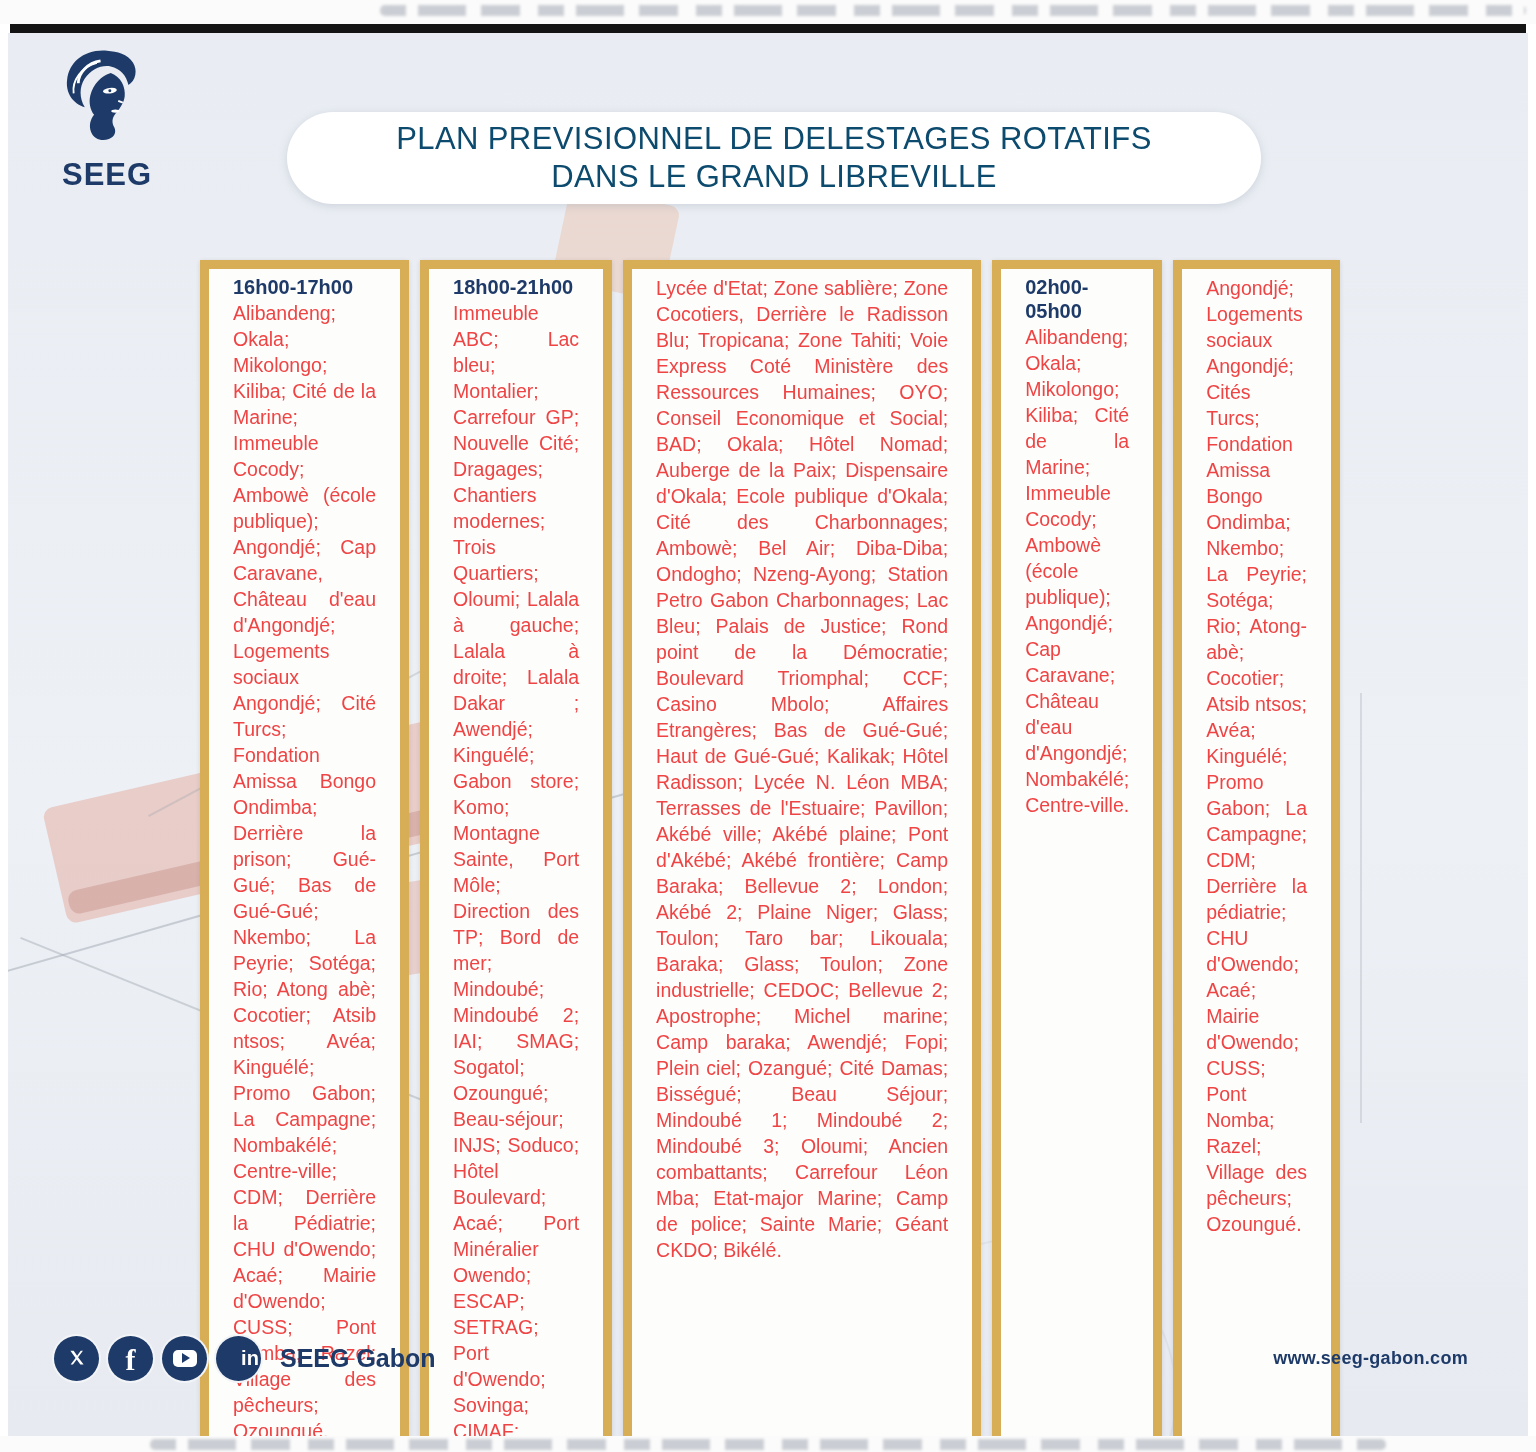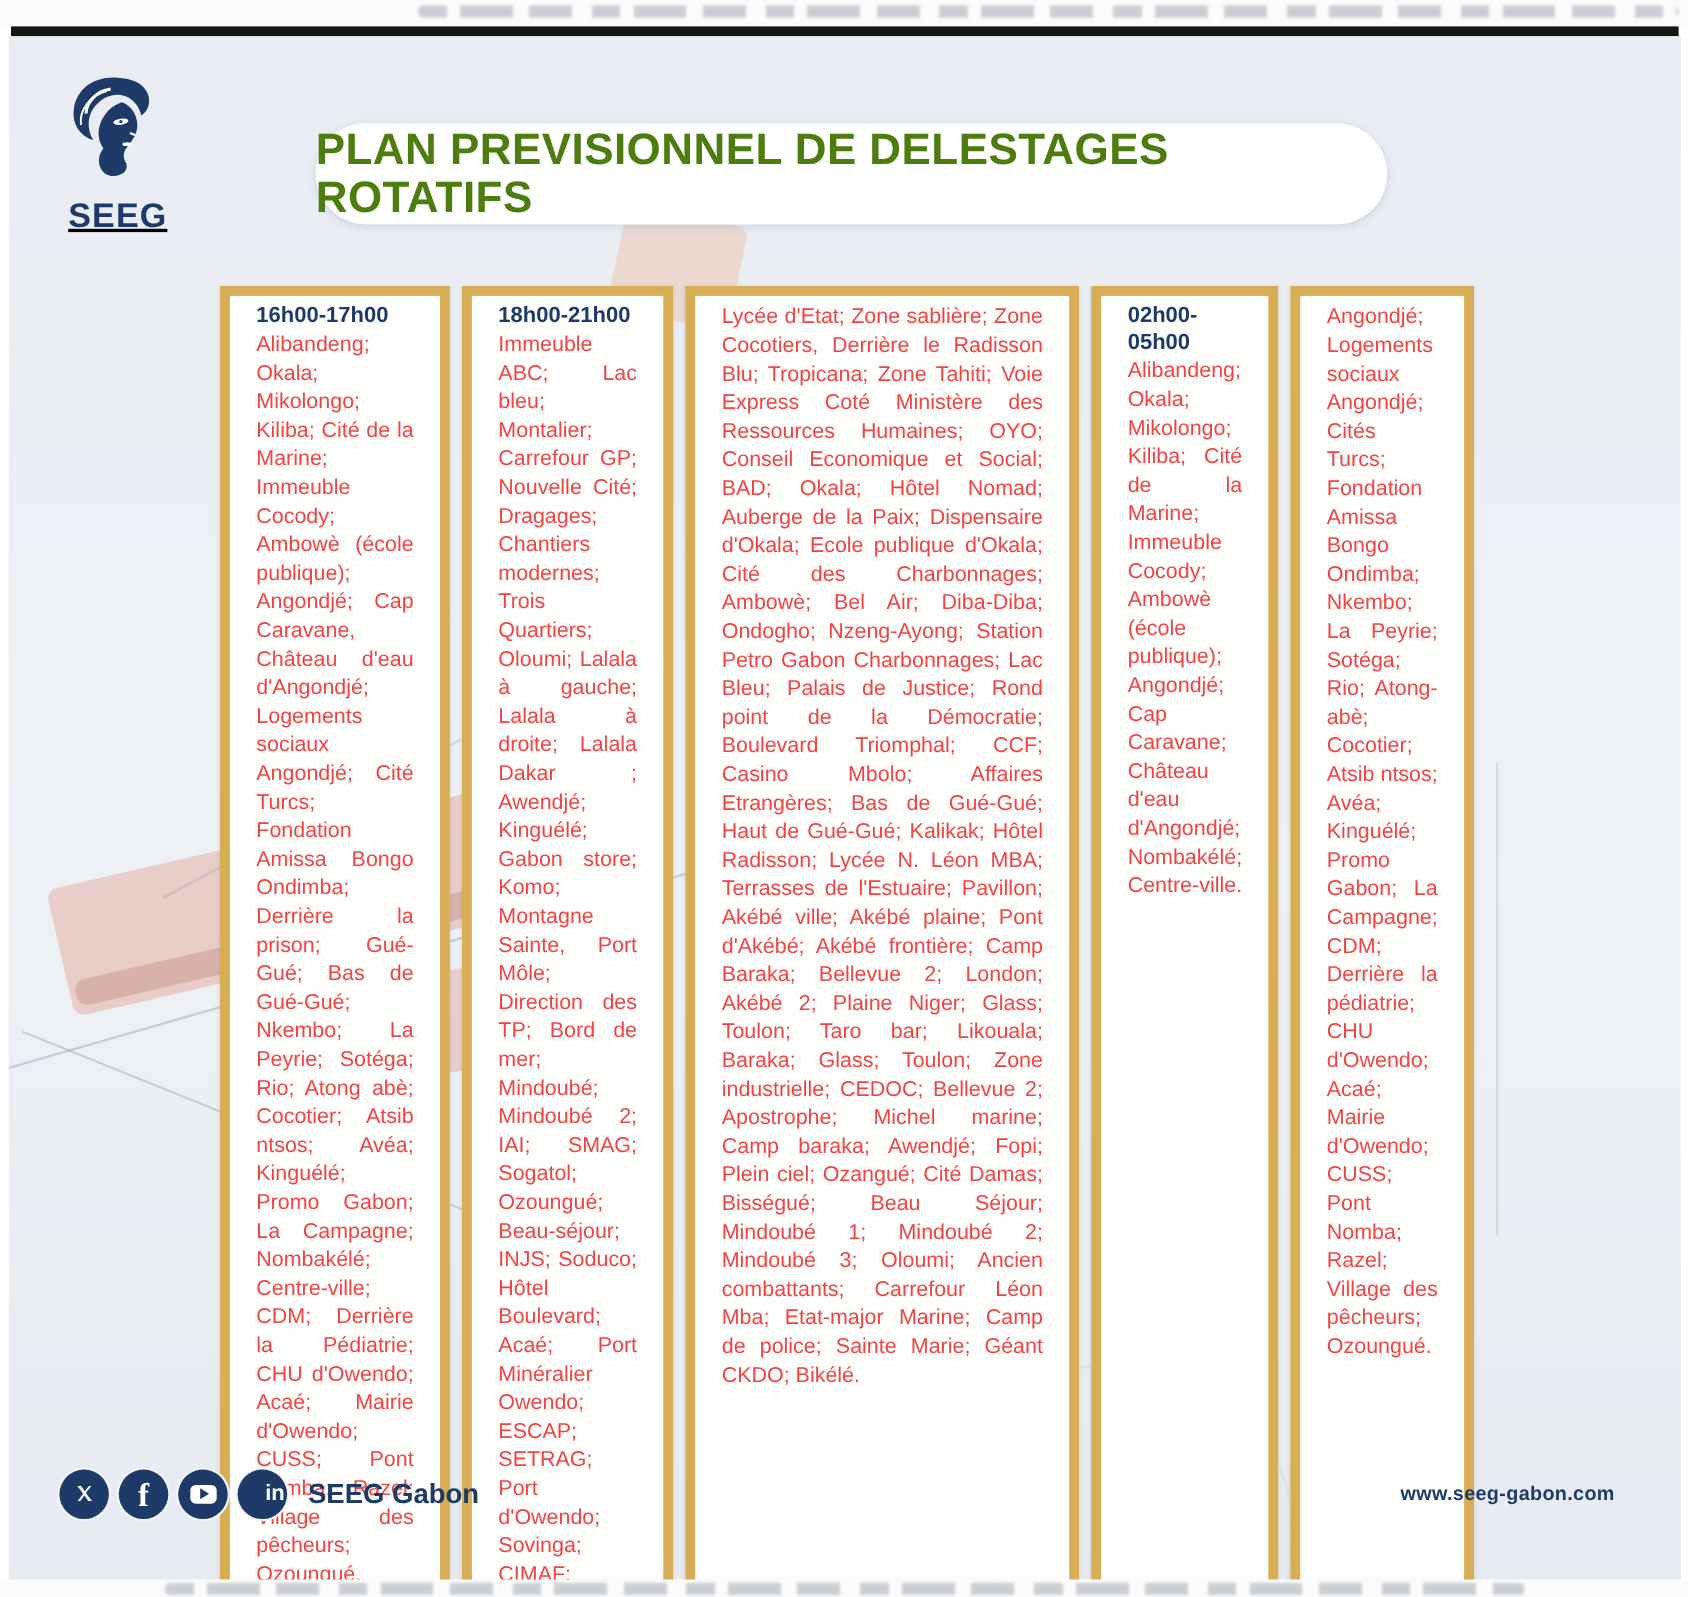--- a/index.html
+++ b/index.html
@@ -15,27 +15,27 @@
   .bottom-strip{position:absolute;bottom:0;left:0;width:1536px;height:16px;background:#fbfbfb;}
   
   .poster{position:absolute;top:33px;left:8px;width:1520px;height:1403px;
     background:linear-gradient(180deg,#e9edf3 0%,#edf0f5 55%,#e7ebf1 100%);overflow:hidden;}
   
   .deco{position:absolute;z-index:0;}
   .beam{background:#e09480;border-radius:10px;}
   .wire{background:#99a0aa;}
   .circ{border-radius:50%;border:3px solid #d2d6dc;background:transparent;}
   
-  .logo{position:absolute;left:48px;top:34px;z-index:2;width:150px;text-align:left;text-decoration:underline;}
+  .logo{position:absolute;left:48px;top:14px;z-index:2;width:150px;text-align:left;}
   .logo-word{color:#1d3a68;font-weight:bold;font-size:31px;letter-spacing:1px;margin-top:2px;margin-left:6px;}
   
   .title-pill{position:absolute;left:279px;top:79px;width:974px;height:92px;background:#ffffff;
     border-radius:46px;box-shadow:0 2px 8px rgba(120,130,150,.25);z-index:2;
     display:flex;flex-direction:column;align-items:center;justify-content:center;gap:4px;}
-  .title-line{color:#4d7c0f;font-weight:bold;font-size:40px;letter-spacing:.4px;line-height:1.1;}
+  .title-line{color:#0c4a6e;font-weight:normal;font-size:31px;letter-spacing:.4px;line-height:1.1;}
   
   .slots{position:absolute;left:192px;top:227px;width:1140px;display:flex;flex-direction:row;gap:11px;z-index:2;}
   .slot{background:#fdfdfc;border:9px solid #d7ad56;box-shadow:0 1px 4px rgba(90,90,90,.18);
     padding:6px 24px 8px 24px;box-sizing:border-box;}
   .slot-time{color:#1d3a68;font-weight:bold;font-size:20px;line-height:24px;margin-bottom:1px;}
   .slot-areas{color:#ef4444;font-size:19.5px;line-height:26px;text-align:justify;}
   
   .footer{position:absolute;left:46px;top:1297px;width:1444px;height:56px;z-index:2;
     display:flex;align-items:center;justify-content:space-between;}
   .social-row{display:flex;align-items:center;gap:9px;}
@@ -79,20 +79,21 @@
       <ellipse fill="#ffffff" cx="57" cy="47" rx="7.5" ry="3" transform="rotate(-8 57 47)"></ellipse>
       <circle fill="#1d3a68" cx="57" cy="47" r="1.6"></circle>
       <path fill="none" stroke="#ffffff" stroke-width="2" d="M66 58 l5 2"></path>
       <ellipse fill="#ffffff" cx="63" cy="69" rx="4.5" ry="1.8"></ellipse>
     </svg>
     <div class="logo-word">SEEG</div>
   </div>
 
   <div class="title-pill">
     <div class="title-line">PLAN PREVISIONNEL DE DELESTAGES ROTATIFS</div>
+    <div class="title-line">DANS LE GRAND LIBREVILLE</div>
   </div>
 
   <div class="slots">
     <div class="slot">
       <div class="slot-time">16h00-17h00</div>
       <div class="slot-areas">Alibandeng; Okala; Mikolongo; Kiliba; Cité de la Marine; Immeuble Cocody; Ambowè (école publique); Angondjé; Cap Caravane, Château d'eau d'Angondjé; Logements sociaux Angondjé; Cité Turcs; Fondation Amissa Bongo Ondimba; Derrière la prison; Gué-Gué; Bas de Gué-Gué; Nkembo; La Peyrie; Sotéga; Rio; Atong abè; Cocotier; Atsib ntsos; Avéa; Kinguélé; Promo Gabon; La Campagne; Nombakélé; Centre-ville; CDM; Derrière la Pédiatrie; CHU d'Owendo; Acaé; Mairie d'Owendo; CUSS; Pont Nomba; Razel; Village des pêcheurs; Ozoungué.</div>
     </div>
     <div class="slot">
       <div class="slot-time">18h00-21h00</div>
       <div class="slot-areas">Immeuble ABC; Lac bleu; Montalier; Carrefour GP; Nouvelle Cité; Dragages; Chantiers modernes; Trois Quartiers; Oloumi; Lalala à gauche; Lalala à droite; Lalala Dakar ; Awendjé; Kinguélé; Gabon store; Komo; Montagne Sainte, Port Môle; Direction des TP; Bord de mer; Mindoubé; Mindoubé 2; IAI; SMAG; Sogatol; Ozoungué; Beau-séjour; INJS; Soduco; Hôtel Boulevard; Acaé; Port Minéralier Owendo; ESCAP; SETRAG; Port d'Owendo; Sovinga; CIMAF; COMILOG; Gare d'Owendo</div>

